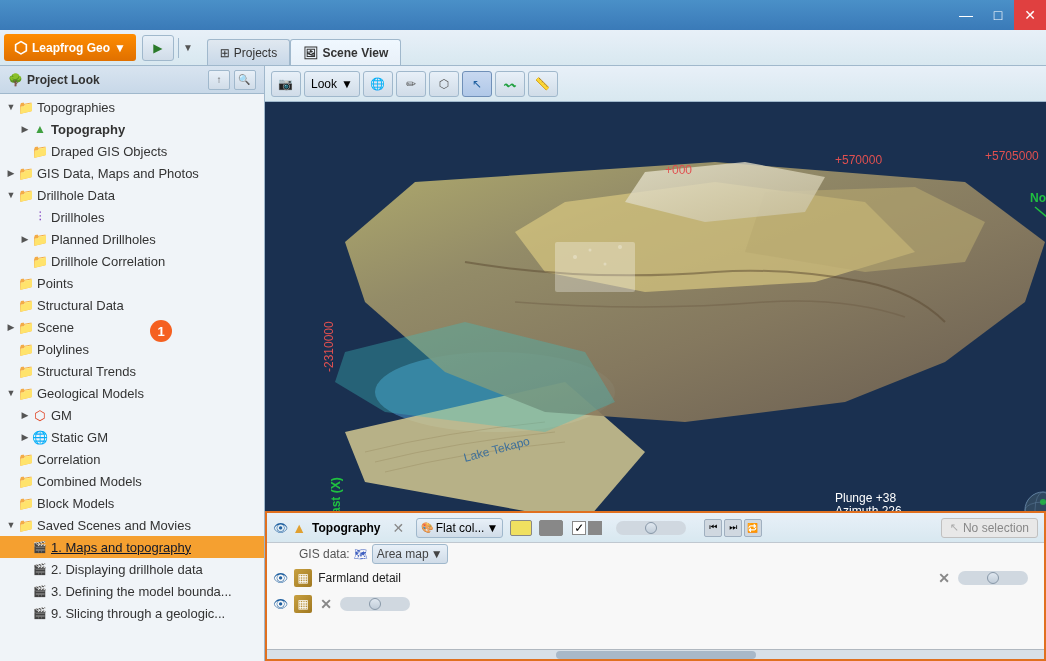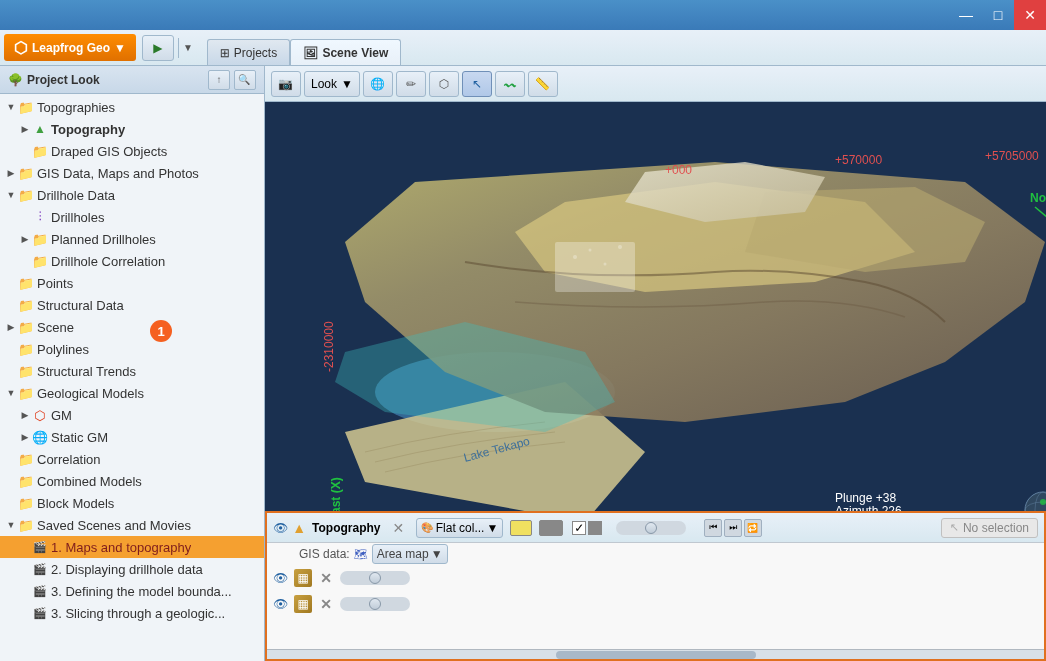--- a/index.html
+++ b/index.html
@@ -146,21 +146,21 @@
     .tree { overflow-y: auto; flex: 1; padding: 2px 0; }
     .tree-item {
       display: flex;
       align-items: center;
       padding: 2px 4px;
       cursor: pointer;
       color: #333;
       height: 22px;
     }
     .tree-item.selected { background: #f5a030; color: white; }
-    .tree-item.selected .tree-label { color: #7f1d1d; }
+    .tree-item.selected .tree-label { color: #0f172a; text-decoration: underline; }
     .tree-expand {
       width: 14px;
       height: 14px;
       display: flex;
       align-items: center;
       justify-content: center;
       font-size: 9px;
       color: #555;
       flex-shrink: 0;
     }
@@ -556,21 +556,21 @@
           <span class="tree-label">2. Displaying drillhole data</span>
         </div>
         <div class="tree-item indent-1">
           <span class="tree-expand">&nbsp;</span>
           <span class="tree-icon" style="font-size:11px;">🎬</span>
           <span class="tree-label">3. Defining the model bounda...</span>
         </div>
         <div class="tree-item indent-1">
           <span class="tree-expand">&nbsp;</span>
           <span class="tree-icon" style="font-size:11px;">🎬</span>
-          <span class="tree-label">3. Slicing through a geologic...</span>
+          <span class="tree-label">9. Slicing through a geologic...</span>
         </div>
       </div>
     </div>
 
     <div class="right-panel">
 
       <div class="scene-toolbar">
         <div class="toolbar-btn">
           <span>📷</span>
         </div>
@@ -729,20 +729,21 @@
             <span>Area map</span>
             <span>▼</span>
           </div>
         </div>
 
         <div class="bottom-row">
           <span class="eye-icon">👁</span>
           <div class="row-icon">
             <span>▦</span>
           </div>
+          <span class="row-label">Farmland detail</span>
           <span class="row-x-btn">✕</span>
           <div style="flex:0 0 80px;">
             <div class="row-slider">
                 <div class="row-slider-thumb"></div>
               </div>
           </div>
         </div>
 
         <div class="bottom-row">
           <span class="eye-icon">👁</span>

